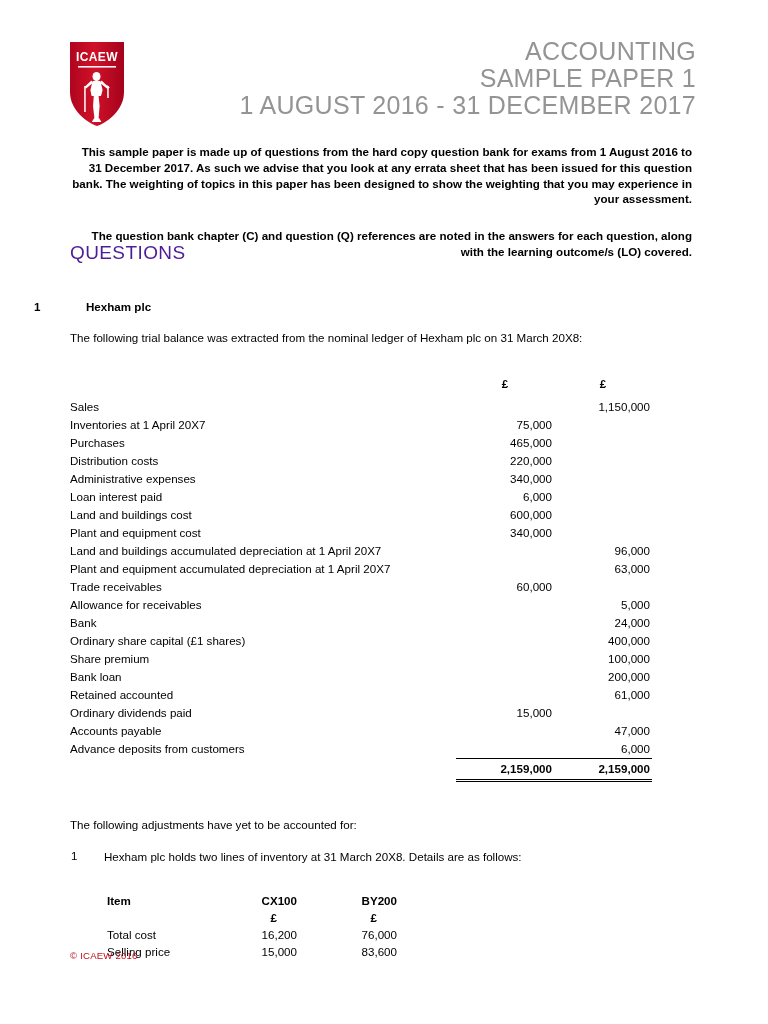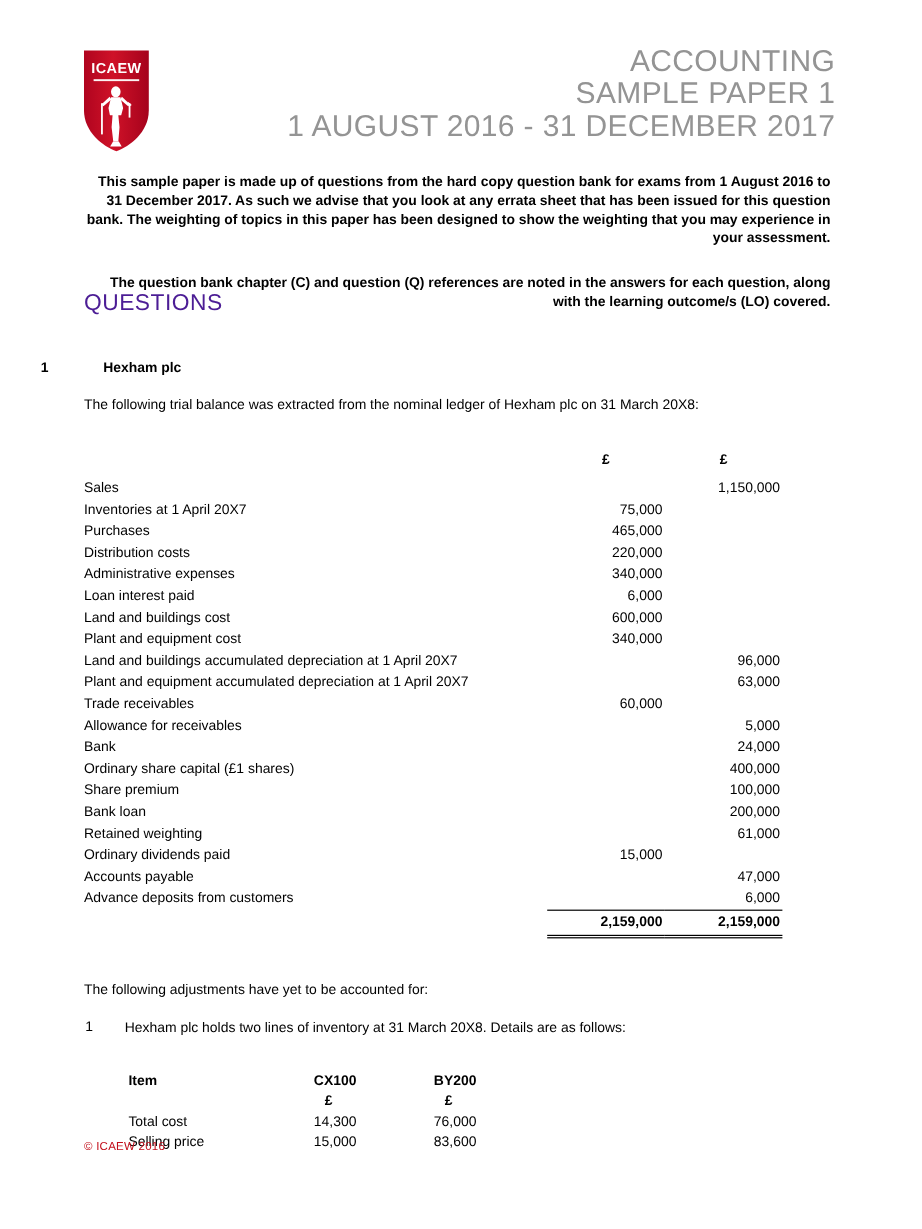--- a/index.html
+++ b/index.html
@@ -364,21 +364,21 @@
           <td class="label">Share premium</td>
           <td class="num"></td>
           <td class="num">100,000</td>
         </tr>
         <tr>
           <td class="label">Bank loan</td>
           <td class="num"></td>
           <td class="num">200,000</td>
         </tr>
         <tr>
-          <td class="label">Retained weighting</td>
+          <td class="label">Retained accounted</td>
           <td class="num"></td>
           <td class="num">61,000</td>
         </tr>
         <tr>
           <td class="label">Ordinary dividends paid</td>
           <td class="num">15,000</td>
           <td class="num"></td>
         </tr>
         <tr>
           <td class="label">Accounts payable</td>
@@ -417,21 +417,21 @@
           <td class="hnum">CX100</td>
           <td class="hnum">BY200</td>
         </tr>
         <tr>
           <td></td>
           <td class="unit">£</td>
           <td class="unit">£</td>
         </tr>
         <tr>
           <td>Total cost</td>
-          <td class="num">14,300</td>
+          <td class="num">16,200</td>
           <td class="num">76,000</td>
         </tr>
         <tr>
           <td>Selling price</td>
           <td class="num">15,000</td>
           <td class="num">83,600</td>
         </tr>
       </tbody>
     </table>
   </div>

